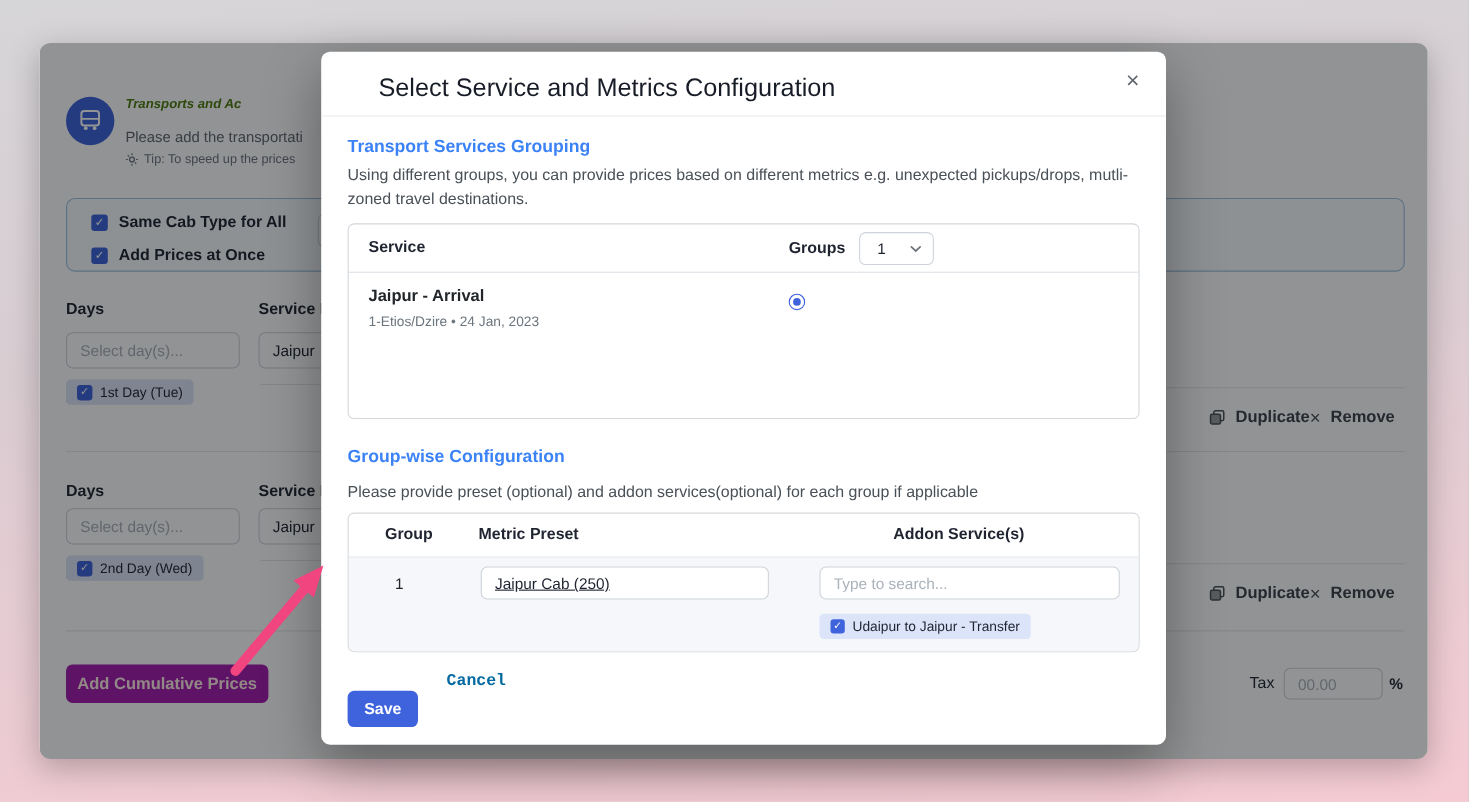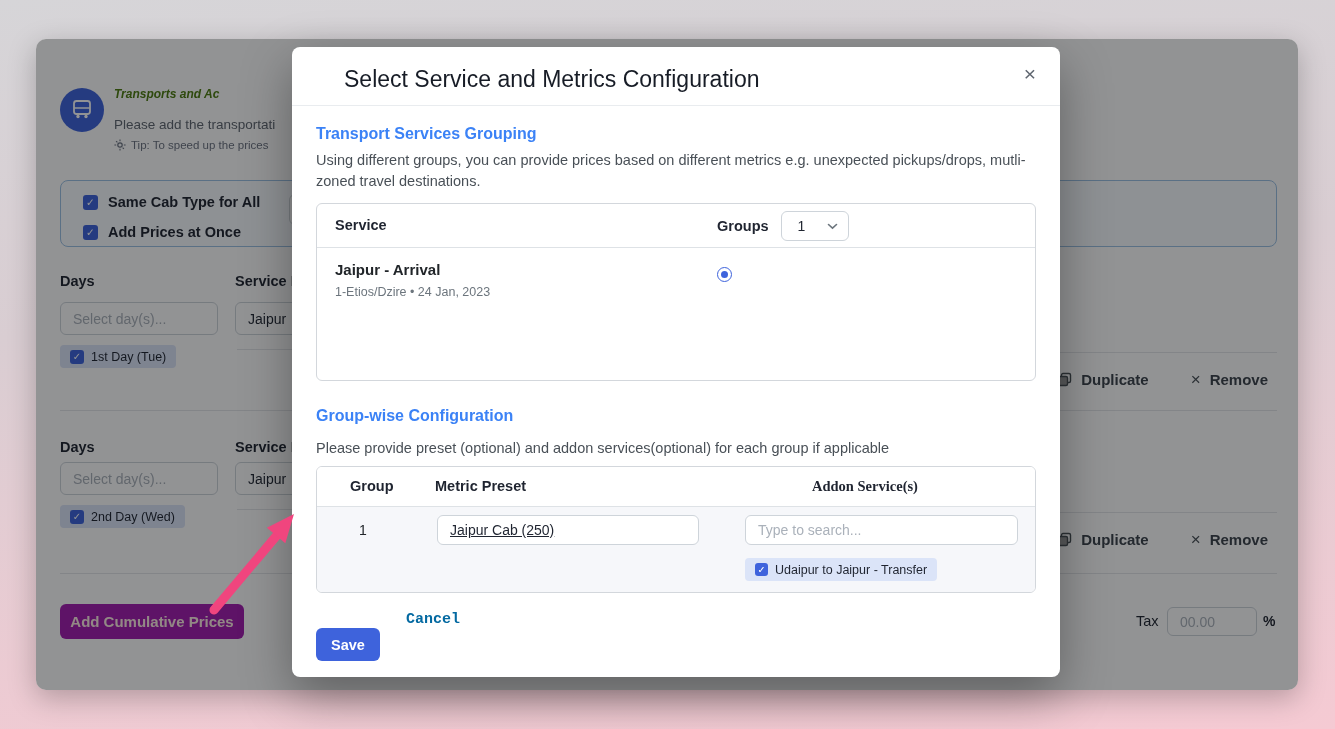--- a/index.html
+++ b/index.html
@@ -36,21 +36,21 @@
   .fld-label { position:absolute; font-size:14.5px; font-weight:700; color:#1f2430; white-space:nowrap; }
   .inp { position:absolute; height:33px; border:1px solid #ced4da; border-radius:6px; background:#fff;
     font-size:14px; color:#1f2430; padding:0 12px; font-family:inherit; }
   .inp::placeholder { color:#aab1ba; }
 
   .tag { position:absolute; height:23px; background:#dbe4f8; border-radius:4px;
     display:flex; align-items:center; gap:7px; padding:0 10px; font-size:12.5px; color:#1f2430; white-space:nowrap; }
 
   .hr { position:absolute; height:1px; background:#e4e7ea; }
 
-  .action-row { position:absolute; display:flex; align-items:flex-end; gap:42px; }
+  .action-row { position:absolute; display:flex; align-items:flex-end; }
   .action { display:flex; align-items:center; gap:9px; font-size:15px; font-weight:600; color:#3c434c; cursor:pointer; white-space:nowrap; }
   .x-glyph { font-size:17px; font-weight:400; color:#495057; line-height:1; }
 
   .danger-btn { position:absolute; left:24px; top:565px; width:184px; height:35px; background:#a21caf;
     border:none; border-radius:6px; color:#ffece5; font-size:15px; font-weight:700; font-family:inherit; cursor:pointer; }
 
   .tax-label { position:absolute; left:1100px; top:574px; font-size:14.5px; font-weight:400; color:#1f2430; }
   .tax-inp { position:absolute; left:1131px; top:568px; width:90px; height:29px; text-align:left; }
   .tax-unit { position:absolute; left:1227px; top:574px; font-size:14px; font-weight:700; color:#1f2430; }
 
@@ -233,21 +233,21 @@
     </div>
   </div>
 
   <div class="s-head" style="top:360px;">Group-wise Configuration</div>
   <div class="s-desc" style="top:391px;">Please provide preset (optional) and addon services(optional) for each group if applicable</div>
 
   <div class="tbl tbl2">
     <div class="t2-head">
       <span class="t2-h" style="left:33px;">Group</span>
       <span class="t2-h" style="left:118px;">Metric Preset</span>
-      <span class="t2-h" style="left:495px;font-family:Liberation Serif, serif;">Addon Service(s)</span>
+      <span class="t2-h" style="left:495px;">Addon Service(s)</span>
     </div>
     <div class="t2-body">
       <span class="t2-group">1</span>
       <input class="inp preset-inp" style="height: 30px;" value="Jaipur Cab (250)">
       <input class="inp addon-inp" style="height: 30px;" placeholder="Type to search...">
       <div class="chip">
         <span class="cb small">✓</span>
         <span>Udaipur to Jaipur - Transfer</span>
       </div>
     </div>

